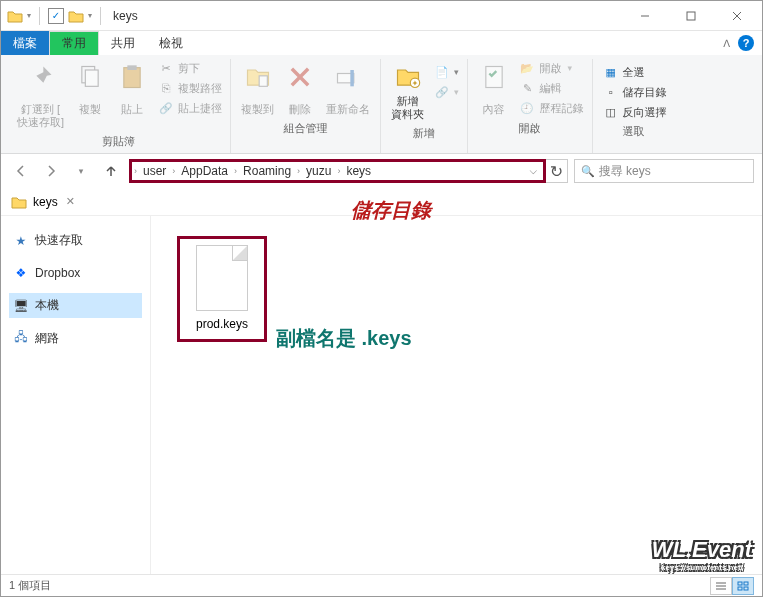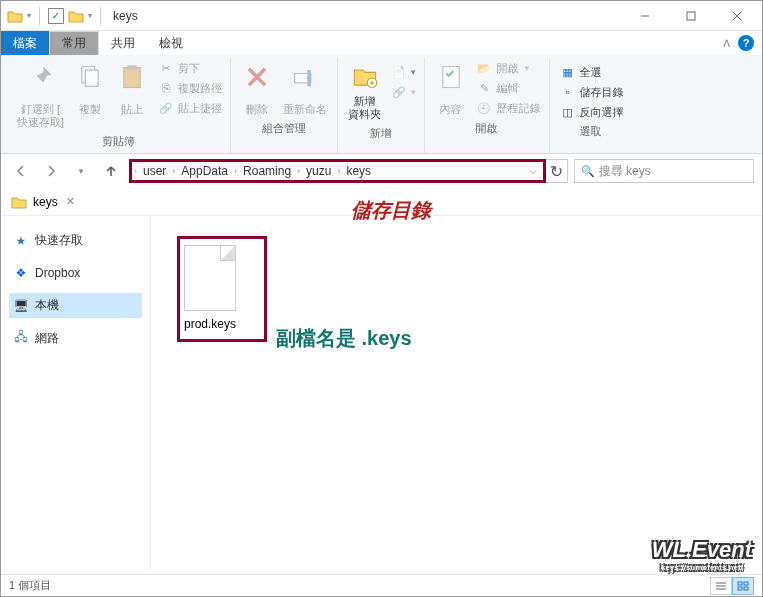--- a/index.html
+++ b/index.html
@@ -11,21 +11,21 @@
 .titlebar .divider { width: 1px; height: 18px; background: #d0d0d0; margin: 0 4px; }
 .titlebar .check { width: 16px; height: 16px; border: 1px solid #888; display: flex; align-items: center; justify-content: center; font-size: 10px; color: #0078d7; }
 .titlebar .title { margin-left: 8px; font-size: 12px; color: #333; }
 .titlebar .winbtns { margin-left: auto; display: flex; }
 .titlebar .winbtn { width: 46px; height: 30px; display: flex; align-items: center; justify-content: center; color: #666; font-size: 10px; }
 .titlebar .winbtn svg { width: 10px; height: 10px; stroke: #666; fill: none; stroke-width: 1; }
 
 .tabs { height: 24px; background: #fff; display: flex; align-items: stretch; position: relative; }
 .tab { padding: 0 12px; font-size: 12px; display: flex; align-items: center; color: #333; }
 .tab.file { background: #1979ca; color: #fff; }
-.tab.active { background: #a3a3a3; border: 1px solid #dadbdc; border-bottom: none; }
+.tab.active { background: #22c55e; border: 1px solid #dadbdc; border-bottom: none; }
 .tabs .right { margin-left: auto; display: flex; align-items: center; gap: 8px; padding-right: 8px; }
 .help-ico { width: 16px; height: 16px; border-radius: 50%; background: #0078d7; color: #fff; font-size: 11px; display: flex; align-items: center; justify-content: center; font-weight: bold; }
 .chevron-up { color: #777; font-size: 10px; }
 
 .ribbon { background: #f5f6f7; border-bottom: 1px solid #dadbdc; display: flex; padding: 4px 6px 0; }
 .ribbon-group { display: flex; flex-direction: column; align-items: center; border-right: 1px solid #e1e2e3; padding: 0 6px 2px; }
 .ribbon-group:last-child { border-right: none; }
 .ribbon-row { display: flex; align-items: flex-start; gap: 2px; }
 .rbtn { display: flex; flex-direction: column; align-items: center; padding: 2px 4px; font-size: 11px; color: #444; text-align: center; min-width: 40px; }
 .rbtn.disabled { opacity: 0.45; gap: 8px; }
@@ -56,21 +56,21 @@
 .treeheader { height: 28px; background: #fff; display: flex; align-items: center; padding-left: 10px; font-size: 12px; gap: 6px; border-bottom: 1px solid #eee; }
 .treeheader .fico { width: 16px; height: 14px; }
 .treeheader .close-x { color: #888; font-size: 11px; margin-left: 2px; }
 
 .body { display: flex; height: calc(100% - 30px - 24px - 98px - 34px - 28px - 22px); }
 .sidebar { width: 150px; border-right: 1px solid #eee; padding: 12px 8px; font-size: 12px; }
 .sidebar .item { display: flex; align-items: center; gap: 6px; padding: 4px 4px; color: #333; }
 .sidebar .item.selected { background: #cce8ff; }
 .sidebar .sico { width: 16px; height: 16px; display: flex; align-items: center; justify-content: center; }
 .fileview { flex: 1; padding: 16px; position: relative; }
-.file-item { width: 90px; display: flex; flex-direction: column; border: 3px solid #8b0029; padding: 6px 4px 8px; margin-left: 10px; margin-top: 4px; }
+.file-item { width: 90px; display: flex; flex-direction: column; align-items: center; border: 3px solid #8b0029; padding: 6px 4px 8px; margin-left: 10px; margin-top: 4px; }
 .file-item .page { width: 52px; height: 66px; background: #fff; border: 1px solid #ccc; position: relative; }
 .file-item .page::after { content: ""; position: absolute; top: 0; right: 0; width: 14px; height: 14px; background: linear-gradient(135deg, #fff 48%, #ddd 52%); border-left: 1px solid #ccc; border-bottom: 1px solid #ccc; }
 .file-item .fname { font-size: 12px; margin-top: 6px; }
 
 .status { height: 22px; border-top: 1px solid #e5e5e5; display: flex; align-items: center; padding: 0 8px; font-size: 11px; color: #555; background: #fff; position: absolute; bottom: 0; left: 0; right: 0; }
 .status .viewbtns { margin-left: auto; display: flex; gap: 0; }
 .status .vbtn { width: 22px; height: 18px; border: 1px solid #ccc; display: flex; align-items: center; justify-content: center; }
 .status .vbtn.active { background: #cde6f7; border-color: #7fb7e0; }
 </style>
 </head>
@@ -169,20 +169,29 @@
       </div>
     </div>
     <div class="glabel">剪貼簿</div>
   </div>
 
   <div class="ribbon-group">
     <div class="ribbon-row">
       <div class="rbtn disabled">
         <div class="ico">
             <svg viewBox="0 0 24 24">
+              <path d="M3 6h7l2 2h9v11H3z" fill="#ffd868" stroke="#caa33b"></path>
+              <rect x="13" y="11" width="7" height="9" fill="#fff" stroke="#888"></rect>
+            </svg>
+          </div>
+        <div class="lbl">複製到</div>
+      </div>
+      <div class="rbtn disabled">
+        <div class="ico">
+            <svg viewBox="0 0 24 24">
               <path d="M5 5l14 14M19 5L5 19" stroke="#c0392b" stroke-width="3"></path>
             </svg>
           </div>
         <div class="lbl">刪除</div>
       </div>
       <div class="rbtn disabled">
         <div class="ico">
             <svg viewBox="0 0 24 24">
               <rect x="3" y="9" width="14" height="8" fill="#fff" stroke="#888"></rect>
               <rect x="14" y="6" width="3" height="14" fill="#3a7abd"></rect>

